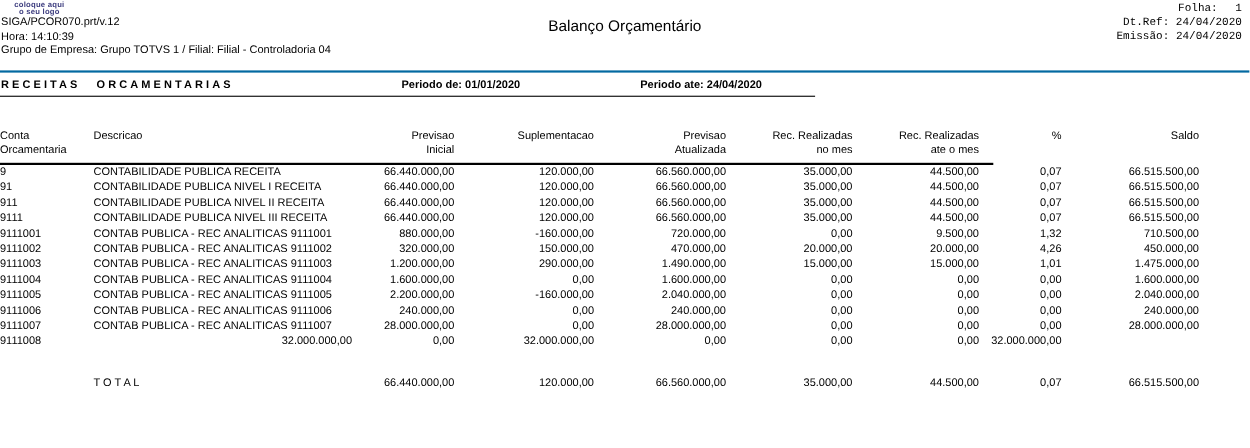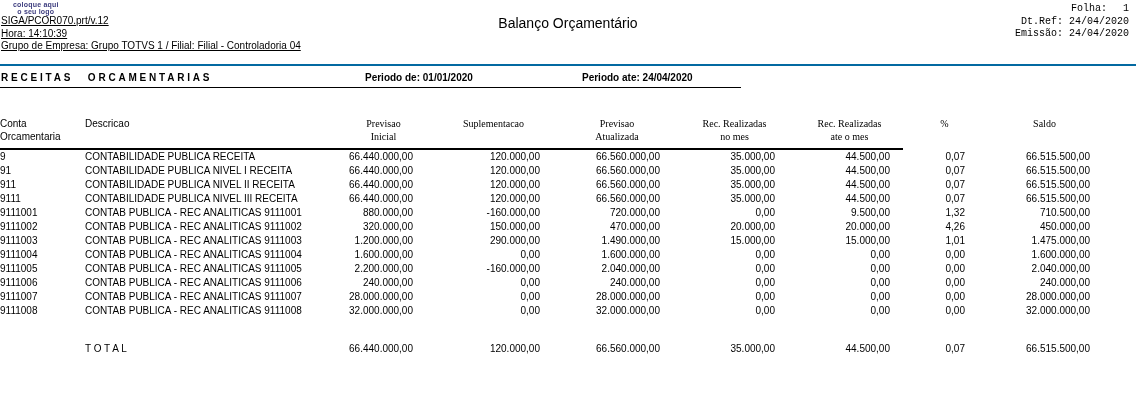--- a/index.html
+++ b/index.html
@@ -12,42 +12,42 @@
     overflow:hidden;
   }
 
   
   .report-header { position:relative; height:64px; }
   .logo {
     position:absolute; left:13px; top:2px;
     font-size:7px; line-height:6.5px; font-weight:bold;
     color:#3c3c7e; text-align:center; letter-spacing:.2px;
   }
-  .h-left  { position:absolute; left:1px; top:15px; line-height:12.5px; white-space:nowrap;text-decoration:underline; }
+  .h-left  { position:absolute; left:1px; top:15px; line-height:12.5px; white-space:nowrap; }
   .h-center{ position:absolute; left:0; width:100%; top:15px; text-align:center; font-size:14px; }
   .h-right { position:absolute; right:7px; top:3px; text-align:right; line-height:12.5px; white-space:nowrap;font-family:Liberation Mono, monospace; }
   .folha-val { display:inline-block; min-width:22px; text-align:right; }
 
   
   .section-bar { position:relative; border-top:2px solid #0369a1; height:24px; }
   .sec-underline { position:absolute; left:0; bottom:0; width:741px; height:1px; background:#000; }
   .sec-title { position:absolute; left:1px; top:6px; font-weight:bold; letter-spacing:2.8px; word-spacing:9px; white-space:nowrap; }
   .p-de  { position:absolute; left:365px; top:6px; font-weight:bold; white-space:nowrap; }
   .p-ate { position:absolute; left:558px; top:6px; font-weight:bold; white-space:nowrap;padding-left:24px; }
 
   
   .table { margin-top:29px; }
   .grid {
     display:grid;
     grid-template-columns:85px 235px 93px 127px 120px 115px 115px 75px 125px;
     width:1090px;
   }
   .thead-wrap { width:903px; border-bottom:2px solid #000; padding-bottom:5px; }
   .th { text-align:left; line-height:13px; white-space:nowrap; }
-  .th.c { text-align:center; padding-left:34px;font-family:Liberation Serif, serif; }
+  .th.c { text-align:right; padding-left:34px; }
   .row { line-height:14px; white-space:nowrap; }
   .num { text-align:right; }
   .total-row { margin-top:24px; }
 </style>
 </head>
 <body>
 
 <div class="report-header">
   <div class="logo">
     <div>coloque aqui</div>
@@ -234,21 +234,20 @@
       <div class="num">28.000.000,00</div>
       <div class="num">0,00</div>
       <div class="num">28.000.000,00</div>
       <div class="num">0,00</div>
       <div class="num">0,00</div>
       <div class="num">0,00</div>
       <div class="num">28.000.000,00</div>
     </div>
     <div class="row grid">
       <div>9111008</div>
-      <div>CONTAB PUBLICA - REC ANALITICAS 9111008</div>
       <div class="num">32.000.000,00</div>
       <div class="num">0,00</div>
       <div class="num">32.000.000,00</div>
       <div class="num">0,00</div>
       <div class="num">0,00</div>
       <div class="num">0,00</div>
       <div class="num">32.000.000,00</div>
     </div>
   </div>
 

